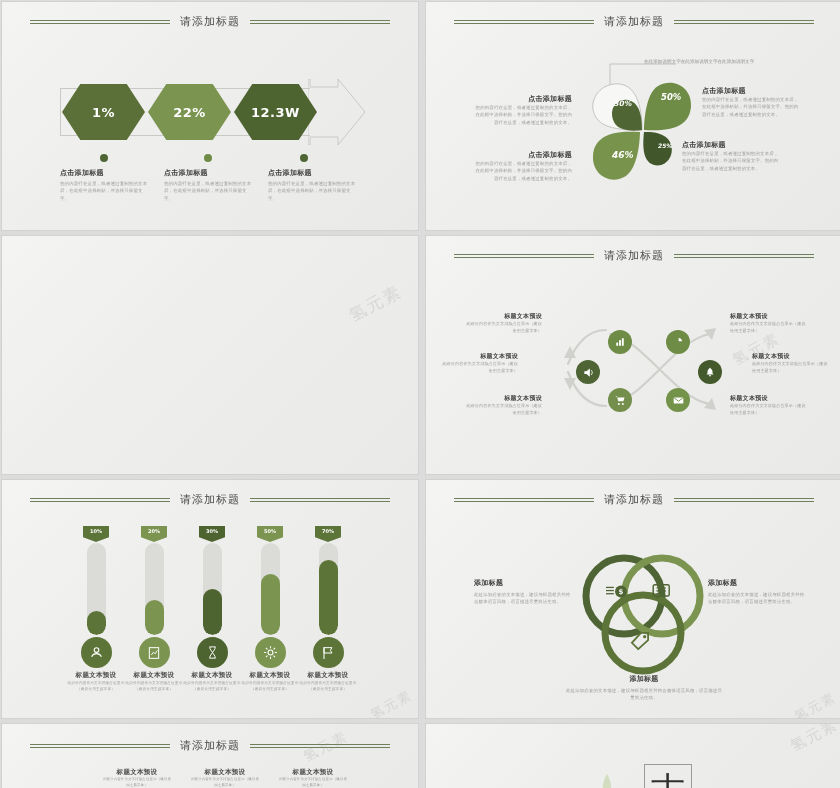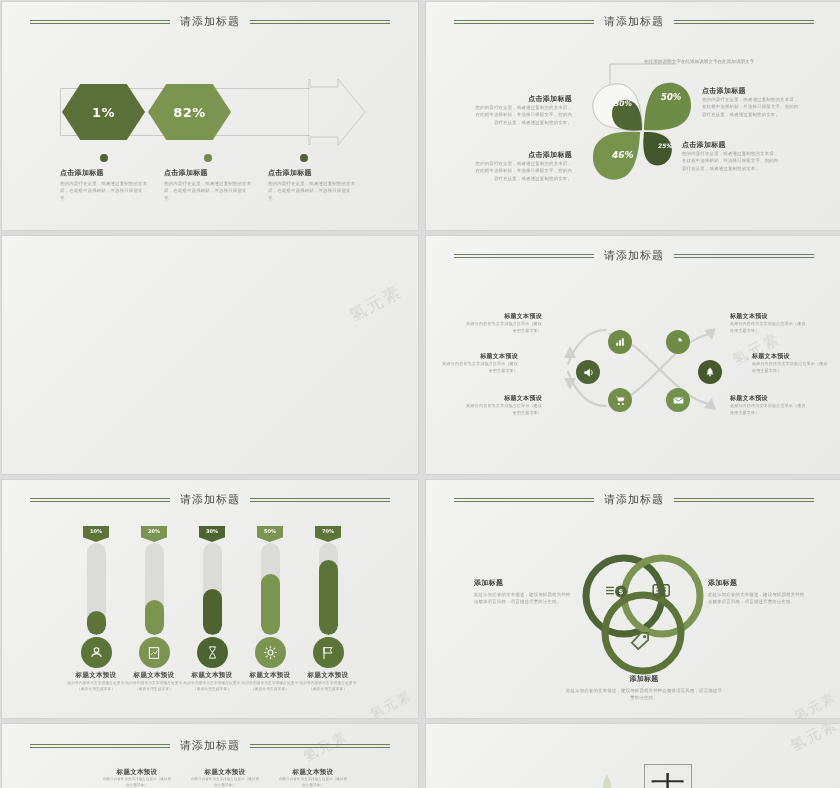--- a/index.html
+++ b/index.html
@@ -127,21 +127,22 @@
           <i></i>
         </div>
     </div>
 
     <div class="s1-wrap">
       <div class="arrow-body"></div>
       <svg width="60" height="66" style="position:absolute;left:248px;top:-1px;">
         <polygon points="0,8 0,0 2,0 2,8 30,8 30,0 57,33 30,66 30,58 2,58 2,66 0,66 0,58" fill="none" stroke="#c9c9c6" stroke-width="1"></polygon>
       </svg>
       <div class="hex h1">1%</div>
-      <div class="hex h2">82%</div>
+      <div class="hex h2">22%</div>
+      <div class="hex h3">12.3W</div>
     </div>
 
     <div class="s1-dots">
       <span style="left:40px;background:#4f6634;"></span>
       <span style="left:144px;background:#6f8c46;"></span>
       <span style="left:240px;background:#4f6634;"></span>
     </div>
 
     <div class="s1-cols">
       <div class="s1-col">

